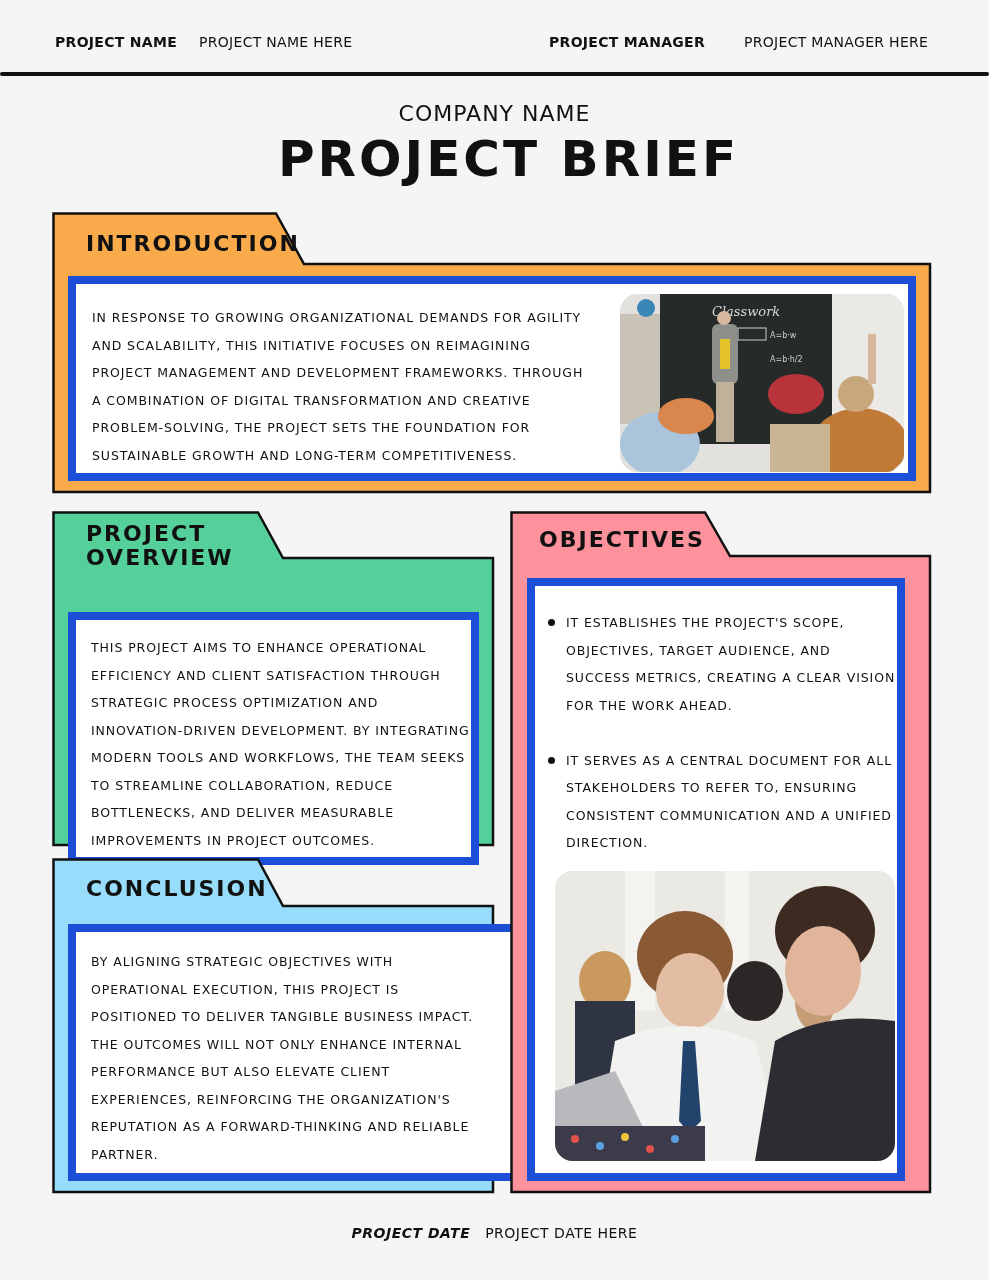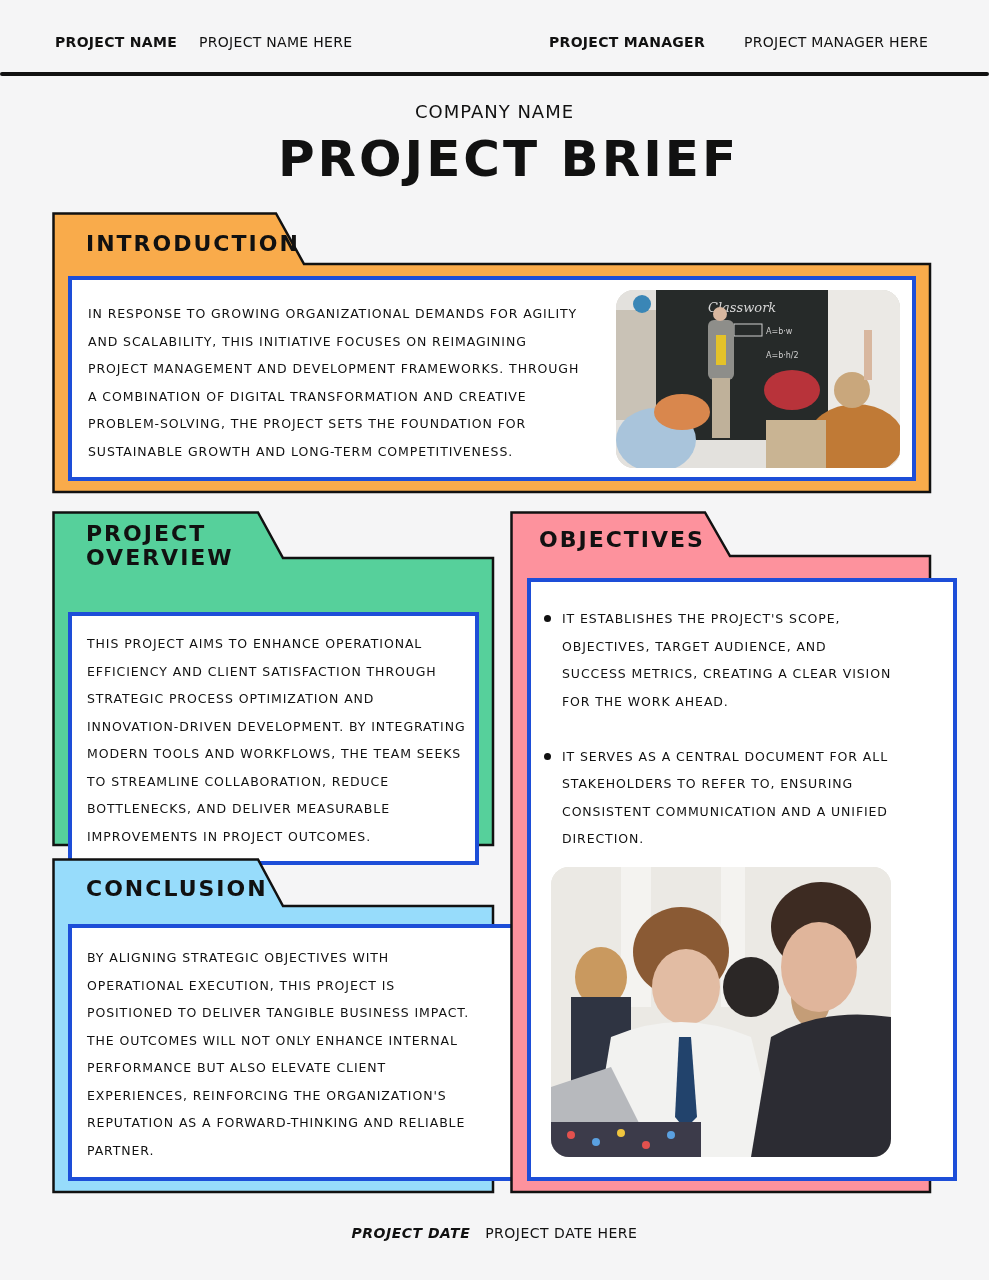--- a/index.html
+++ b/index.html
@@ -13,35 +13,35 @@
   }
   .hdr-item { position: absolute; top: 34px; font-size: 14px; letter-spacing: 0.3px; }
   .hdr-label { font-weight: bold; }
   .hdr-value { font-weight: normal; }
   .rule {
     position: absolute; left: 0; top: 72px; width: 989px; height: 4px;
     background: #111; border-radius: 2px;
   }
   .company {
     position: absolute; top: 101px; left: 0; width: 989px; text-align: center;
-    font-size: 18px; letter-spacing: 1px;
+    font-size: 22px; letter-spacing: 1px;
   }
   .title {
     position: absolute; top: 130px; left: 14px; width: 989px; text-align: center;
     font-size: 50px; font-weight: bold; letter-spacing: 3px;
   }
 
   .card { position: absolute; }
   .card svg.shape { position: absolute; left: 0; top: 0; }
   .card-title {
     position: absolute; font-weight: bold; font-size: 22px; letter-spacing: 2px;
     line-height: 24px; color: #111; margin-left: 8px;
   }
   .panel {
-    position: absolute; background: #fff; border: 4px solid #1d4ed8;
+    position: absolute; background: #fff; border: 8px solid #1d4ed8;
   }
   .body-text {
     font-size: 12.5px; line-height: 27.5px; letter-spacing: 0.9px; color: #111;
     text-transform: uppercase;
   }
   .bullets { list-style: none; }
   .bullets li { position: relative; padding-left: 18px; margin-bottom: 27.5px; }
   .bullets li::before {
     content: ""; position: absolute; left: 0; top: 10px; width: 7px; height: 7px;
     border-radius: 50%; background: #111;
@@ -126,21 +126,21 @@
   <div class="panel" style="left:16px; top:66px; width:457px; height:257px;">
     <p class="body-text" style="position:absolute; left:15px; top:16px; width:384px;">By aligning strategic objectives with operational execution, this project is positioned to deliver tangible business impact. The outcomes will not only enhance internal performance but also elevate client experiences, reinforcing the organization's reputation as a forward-thinking and reliable partner.</p>
   </div>
 </div>
 
 <div class="card" style="left:510px; top:511px; width:422px; height:683px;">
   <svg class="shape" width="422" height="683">
     <path d="M1.5 1.5 H195 L220 45 H420 V681 H1.5 Z" fill="#fd929d" stroke="#111" stroke-width="2.5"></path>
   </svg>
   <div class="card-title" style="left:21px; top:17px;">OBJECTIVES</div>
-  <div class="panel" style="left:17px; top:67px; width:430px; height:603px;">
+  <div class="panel" style="left:17px; top:67px; width:378px; height:603px;">
     <ul class="bullets body-text" style="position:absolute; left:13px; top:23px; width:350px;">
       <li>It establishes the project's scope, objectives, target audience, and success metrics, creating a clear vision for the work ahead.</li>
       <li>It serves as a central document for all stakeholders to refer to, ensuring consistent communication and a unified direction.</li>
     </ul>
     <div class="photo" style="left:20px; top:285px; width:340px; height:290px; background:#e6e4df;">
       <svg width="340" height="290" viewBox="0 0 340 290">
         <rect width="340" height="290" fill="#ebe9e4"></rect>
         <rect x="70" y="0" width="30" height="140" fill="#f4f3f0"></rect>
         <rect x="170" y="0" width="24" height="140" fill="#f4f3f0"></rect>
         <ellipse cx="50" cy="110" rx="26" ry="30" fill="#c9995f"></ellipse>

